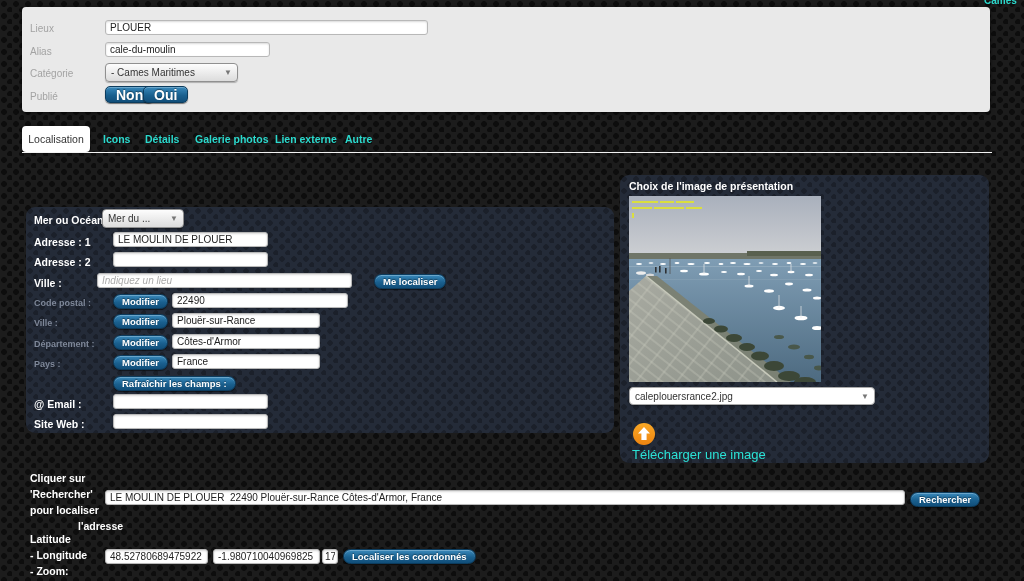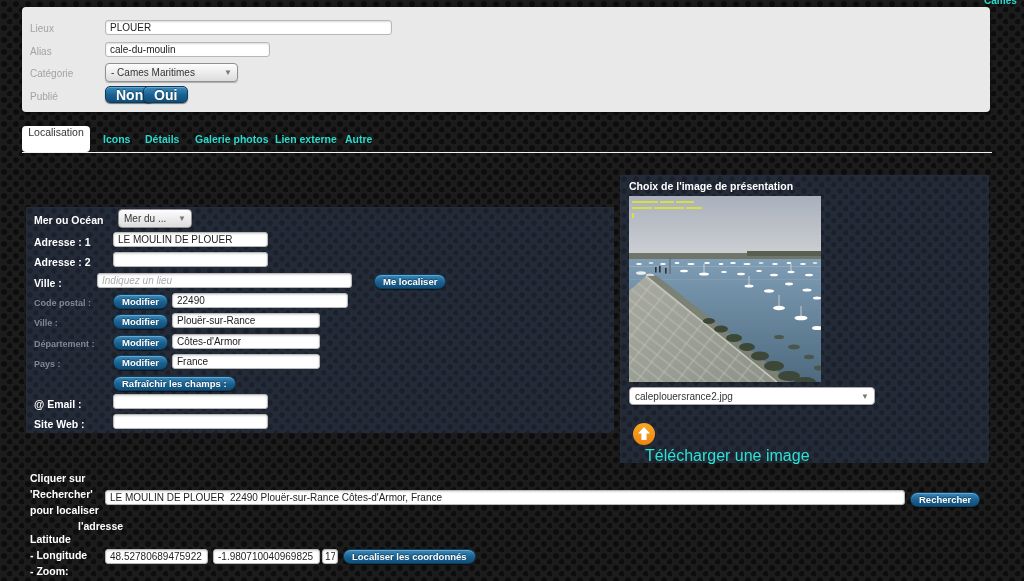--- a/index.html
+++ b/index.html
@@ -49,35 +49,35 @@
     text-shadow:0 -1px 1px rgba(0,0,0,.4);
     box-shadow:inset 0 1px 0 rgba(255,255,255,.25), 0 1px 1px rgba(0,0,0,.5);
     white-space:nowrap;
   }
   .btn.big { height:17px; border-radius:5px; font-size:14px; padding:0 10px; }
 
   
   .tab-active {
     left:22px; top:126px; width:68px; height:26px;
     background:#fff; border-radius:4px;
-    display:flex; align-items:flex-start; justify-content:center;
+    display:flex; align-items:center; justify-content:center;
     color:#333; font-size:10.5px;
     box-shadow:0 1px 3px rgba(0,0,0,.5);
   }
   .tab-link { position:absolute; top:133px; color:#2bd9cd; font-size:10.5px; font-weight:bold; cursor:pointer; }
   .tab-rule { left:22px; top:152px; width:970px; height:1px; background:#f2f2f2; }
 
   
   .panel {
     background-color:#242b38;
     background-image:
       radial-gradient(circle at 4px 4px, rgba(0,0,0,.26) 2.5px, transparent 3px),
       radial-gradient(circle at 10px 10px, rgba(0,0,0,.26) 2.5px, transparent 3px);
     background-size:12px 12px;
-    border-radius:0;
+    border-radius:9px;
   }
   .left-panel  { left:26px;  top:207px; width:588px; height:226px; }
   .right-panel { left:620px; top:175px; width:369px; height:288px; }
 
   .wlabel { position:absolute; color:#fff; font-size:10.5px; font-weight:bold; white-space:nowrap; }
   .mlabel { position:absolute; color:#7e8798; font-size:9px; font-weight:bold; white-space:nowrap; }
 
   .cyan-link { position:absolute; color:#2be2d6; cursor:pointer; }
 
   .upload-badge { position:absolute; width:24px; height:24px; cursor:pointer; }
@@ -88,21 +88,21 @@
 </style>
 </head>
 <body>
 
 <div id="screen">
 
   <a class="abs top-right-link">Cames</a>
 
   <div class="abs top-panel">
     <span class="tp-label" style="top:16px;">Lieux</span>
-    <input class="fld abs" style="left: 83px; top: 13px; width: 287px;" value="PLOUER">
+    <input class="fld abs" style="left: 83px; top: 13px; width: 323px;" value="PLOUER">
 
     <span class="tp-label" style="top:39px;">Alias</span>
     <input class="fld abs" style="left: 83px; top: 35px; width: 165px;" value="cale-du-moulin">
 
     <span class="tp-label" style="top:61px;">Catégorie</span>
     <div class="fakeselect" style="left:83px; top:56px; width:133px;">
       <span>- Cames Maritimes</span>
       <span class="arr">▼</span>
     </div>
 
@@ -117,21 +117,21 @@
   <span class="tab-link" style="left:103px;">Icons</span>
   <span class="tab-link" style="left:145px;text-align:center;">Détails</span>
   <span class="tab-link" style="left:195px;">Galerie photos</span>
   <span class="tab-link" style="left:275px;">Lien externe</span>
   <span class="tab-link" style="left:345px;">Autre</span>
   <div class="abs tab-rule"></div>
 
   <div class="abs panel left-panel">
 
     <span class="wlabel" style="left:8px; top:7px;">Mer ou Océan</span>
-    <div class="fakeselect" style="left:92px; top:2px; width:74px;">
+    <div class="fakeselect" style="left:76px; top:2px; width:82px;">
       <span>Mer du ...</span>
       <span class="arr">▼</span>
     </div>
 
     <span class="wlabel" style="left:8px; top:29px;">Adresse : 1</span>
     <input class="fld abs" style="left: 87px; top: 25px; width: 155px;" value="LE MOULIN DE PLOUER">
 
     <span class="wlabel" style="left:8px; top:49px;">Adresse : 2</span>
     <input class="fld abs" style="left: 87px; top: 45px; width: 155px;" value="">
 
@@ -281,21 +281,21 @@
     <svg class="upload-badge" style="left:12px; top:247px;" viewBox="0 0 24 24">
       <defs>
         <linearGradient id="org" x1="0" y1="0" x2="0" y2="1">
           <stop offset="0" stop-color="#f9a826"></stop>
             <stop offset="1" stop-color="#ee8410"></stop>
         </linearGradient>
       </defs>
       <circle cx="12" cy="12" r="11" fill="url(#org)"></circle>
       <path d="M12 5 L18 11.5 L14.6 11.5 L14.6 18 L9.4 18 L9.4 11.5 L6 11.5 Z" fill="#ffffff"></path>
     </svg>
-    <a class="cyan-link" style="left:25px; top:272px; font-size:16px;">Télécharger une image</a>
+    <a class="cyan-link" style="left:12px; top:272px; font-size:13px;">Télécharger une image</a>
   </div>
 
   <span class="helpline" style="top:472px;">Cliquer sur</span>
   <span class="helpline" style="top:488px;">'Rechercher'</span>
   <span class="helpline" style="top:504px;">pour localiser</span>
   <span class="helpline" style="top:520px;padding-left:48px;">l'adresse</span>
 
   <input class="fld abs" style="left: 105px; top: 490px; width: 800px;" value="LE MOULIN DE PLOUER  22490 Plouër-sur-Rance Côtes-d'Armor, France">
   <button class="btn" style="left:910px; top:492px;">Rechercher</button>
 

